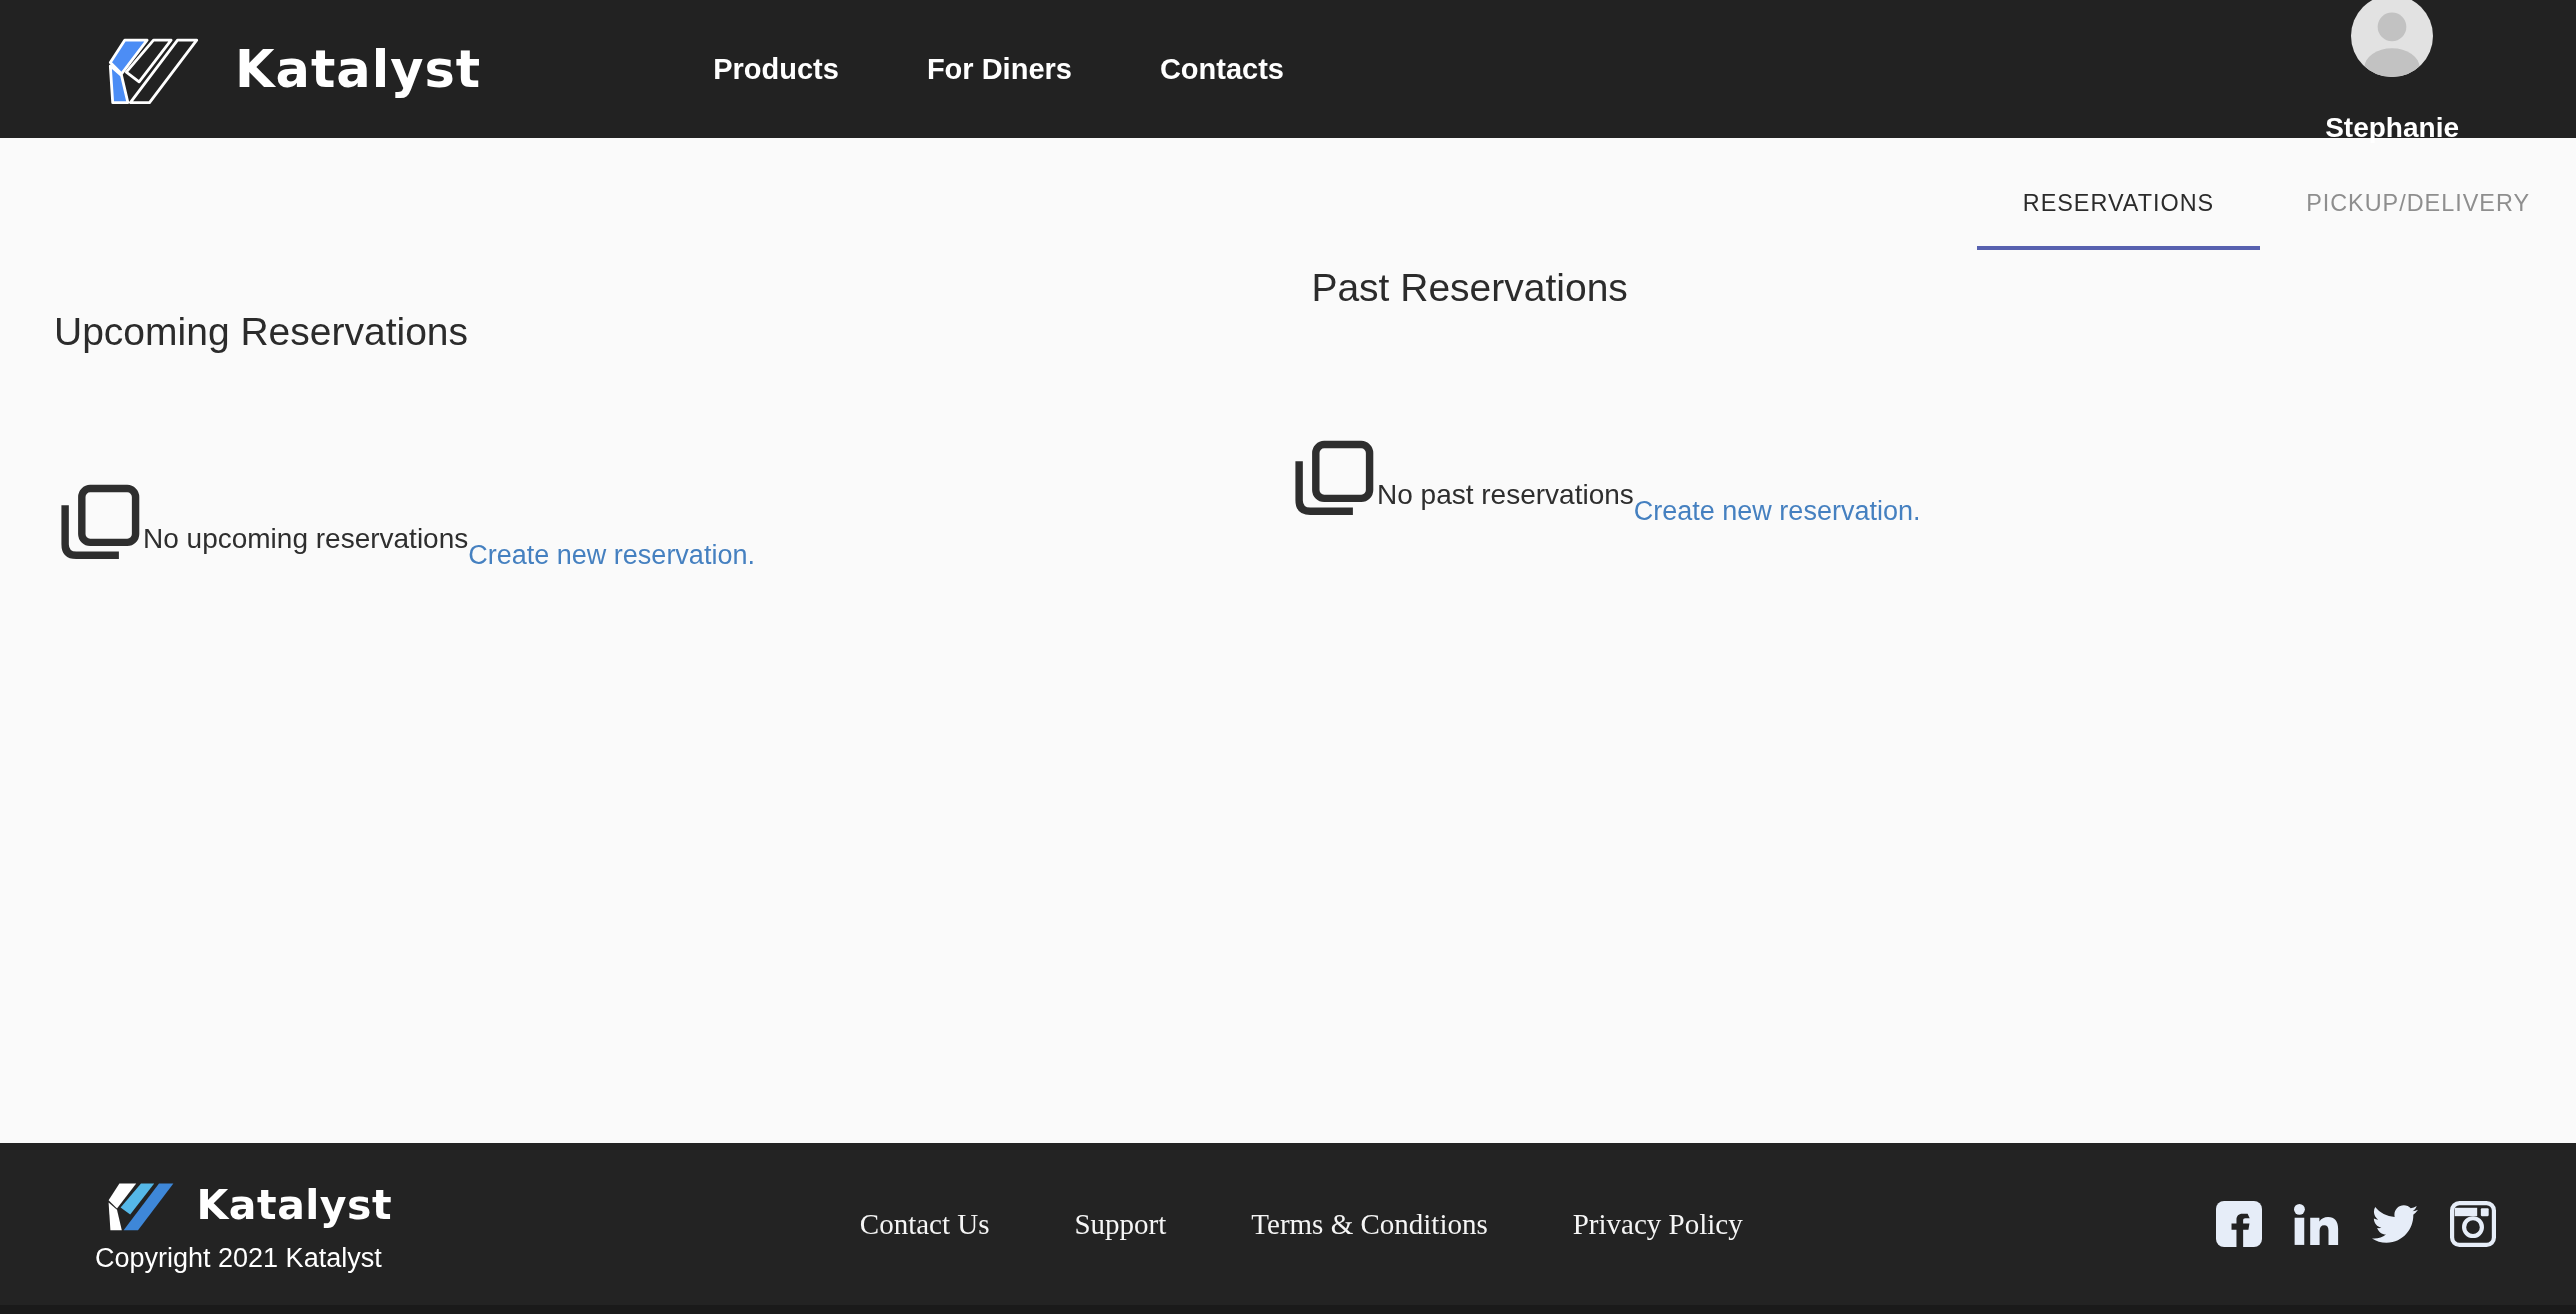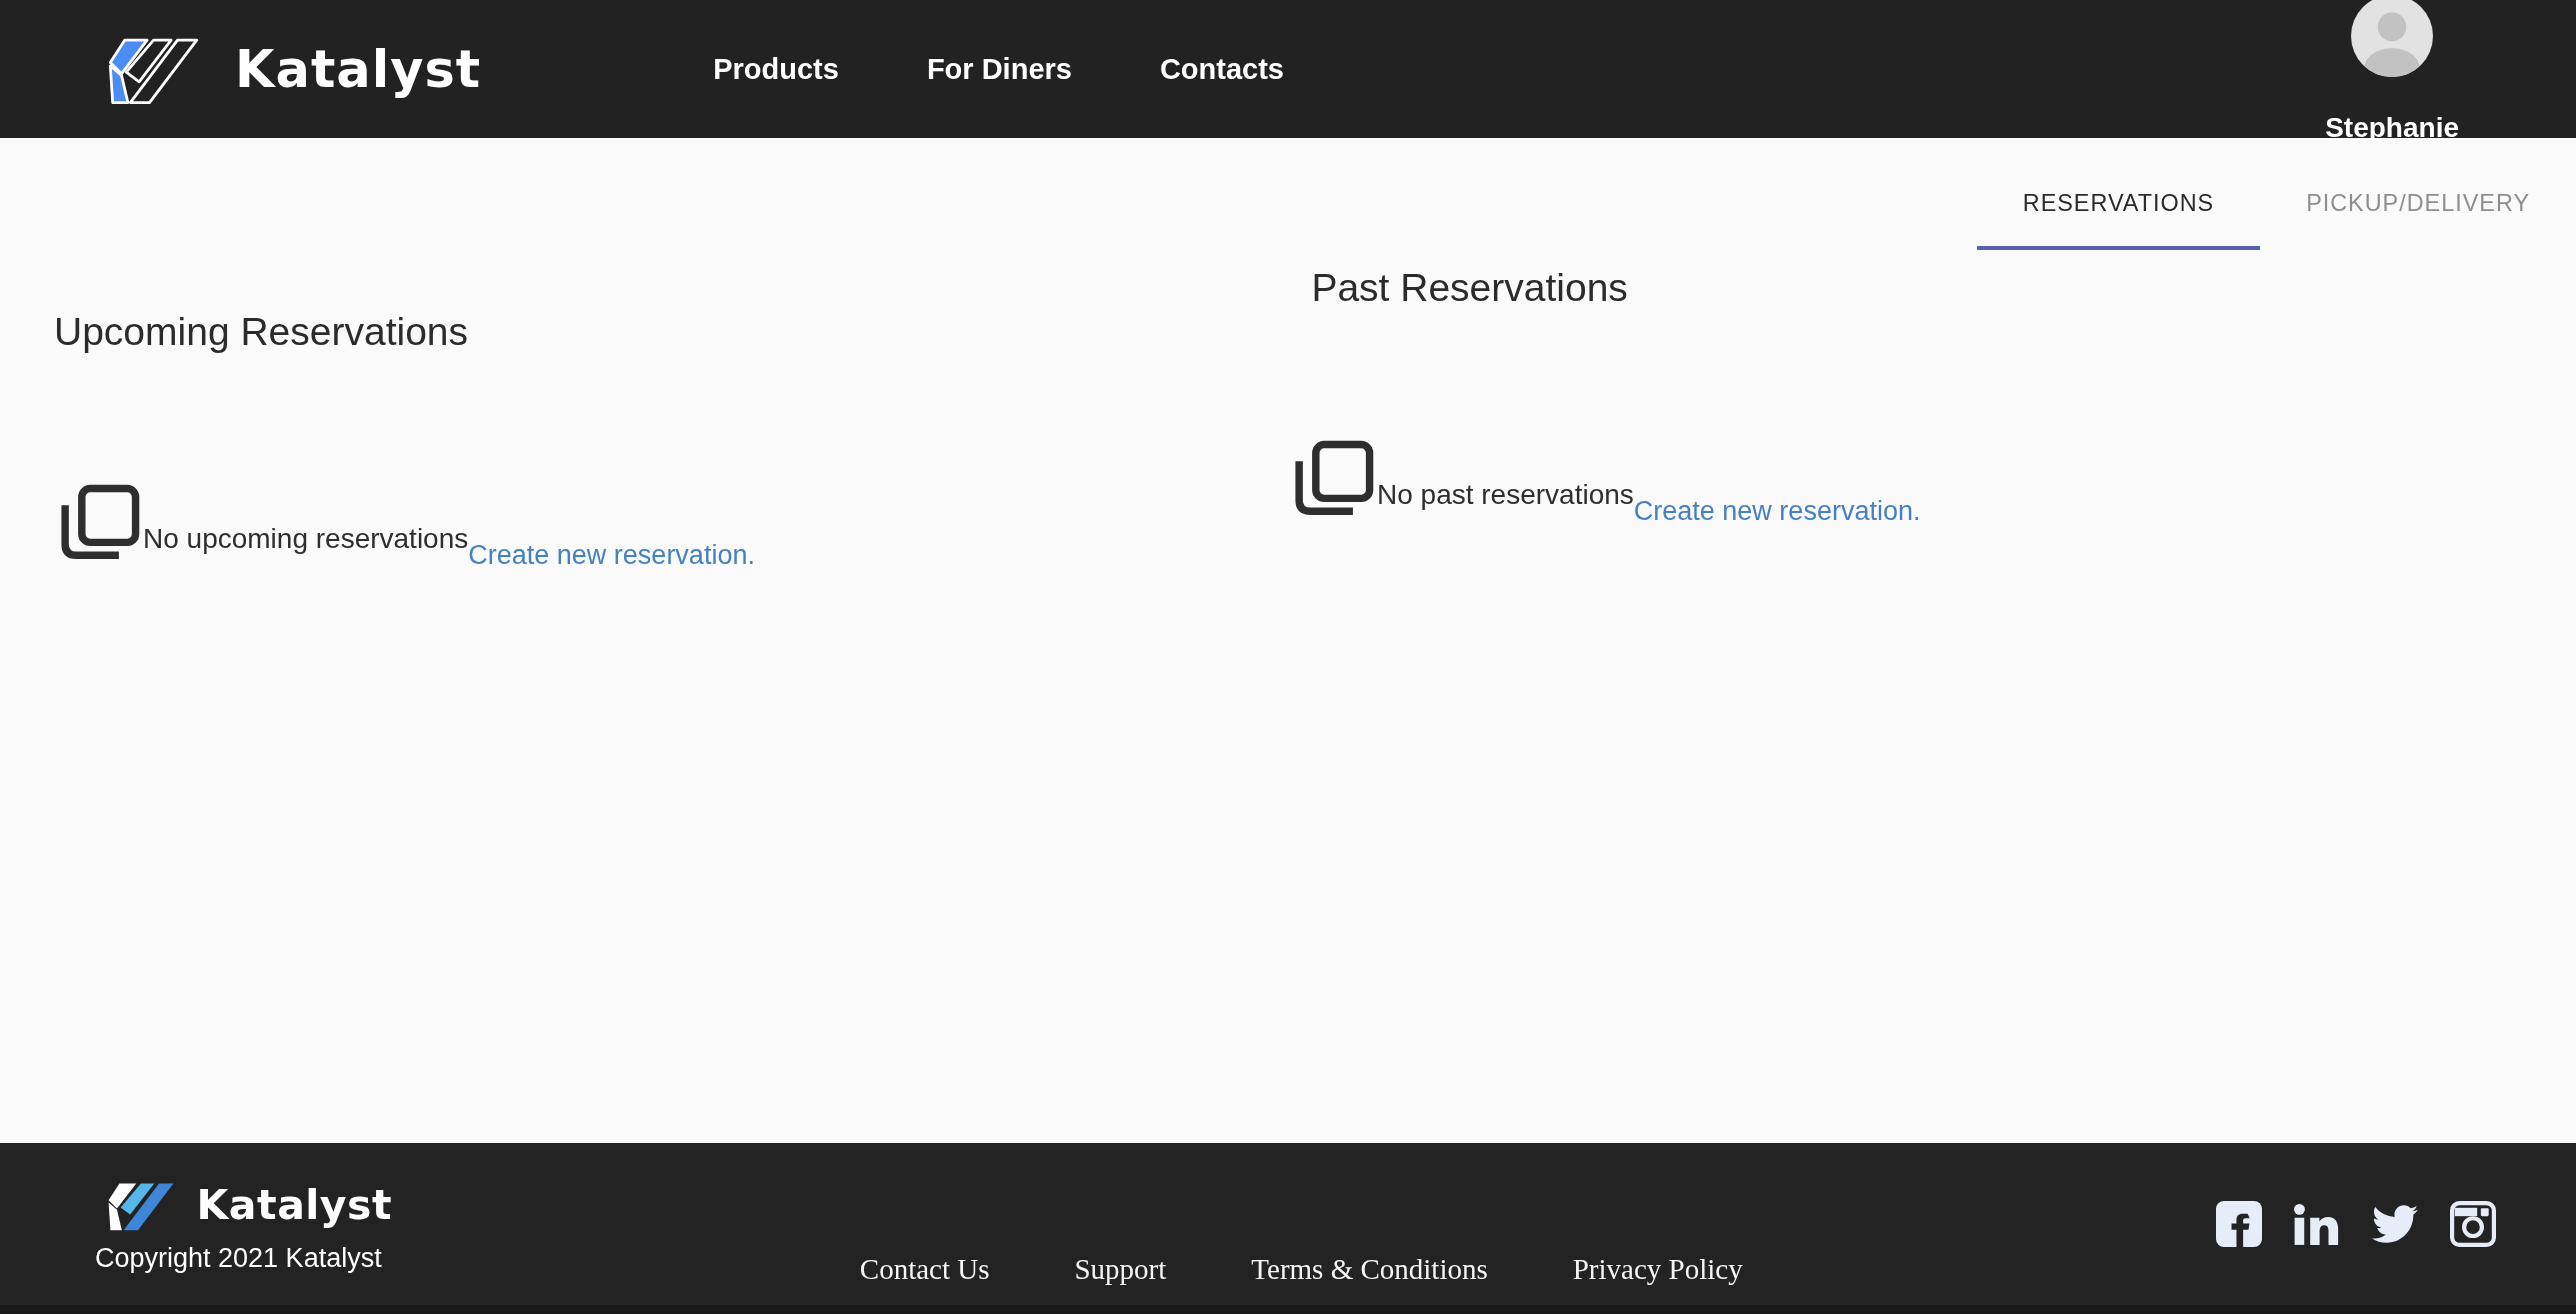--- a/index.html
+++ b/index.html
@@ -41,21 +41,21 @@
   .empty-msg{margin-top:23.4px;font-size:28px;color:var(--icon-dark);}
   .empty-link{margin-top:56px;font-size:27px;color:var(--link);text-decoration:none;cursor:pointer;}
 
   
   .footer{flex:0 0 162px;background:var(--footer-bg);display:flex;align-items:center;padding:0 80px 0 95px;position:relative;}
   .footer-left{display:flex;flex-direction:column;}
   .footer-brand{display:flex;align-items:center;gap:15.6px;cursor:pointer;}
   .footer-logo{width:86px;height:60px;}
   .footer-brand-name{color:#fff;font-family:"DejaVu Sans",sans-serif;font-weight:bold;font-size:41px;letter-spacing:0.5px;}
   .copyright{color:#fff;font-size:27px;margin-top:7.8px;}
-  .footer-links{position:absolute;left:50%;top:50%;transform:translate(-48.5%,-50%);display:flex;gap:85px;list-style:none;white-space:nowrap;margin-top:45px;}
+  .footer-links{position:absolute;left:50%;top:50%;transform:translate(-48.5%,-50%);display:flex;gap:85px;list-style:none;white-space:nowrap;}
   .footer-links li{color:#f5f5f5;font-family:"Liberation Serif",serif;font-size:29px;cursor:pointer;}
   .footer-social{margin-left:auto;display:flex;gap:32px;align-items:center;}
   .social{width:46px;height:46px;cursor:pointer;}
   .bottom-strip{flex:0 0 8.8px;background:var(--footer-strip);}
 </style>
 </head>
 <body>
 
 <header class="navbar">
   <div class="brand">

